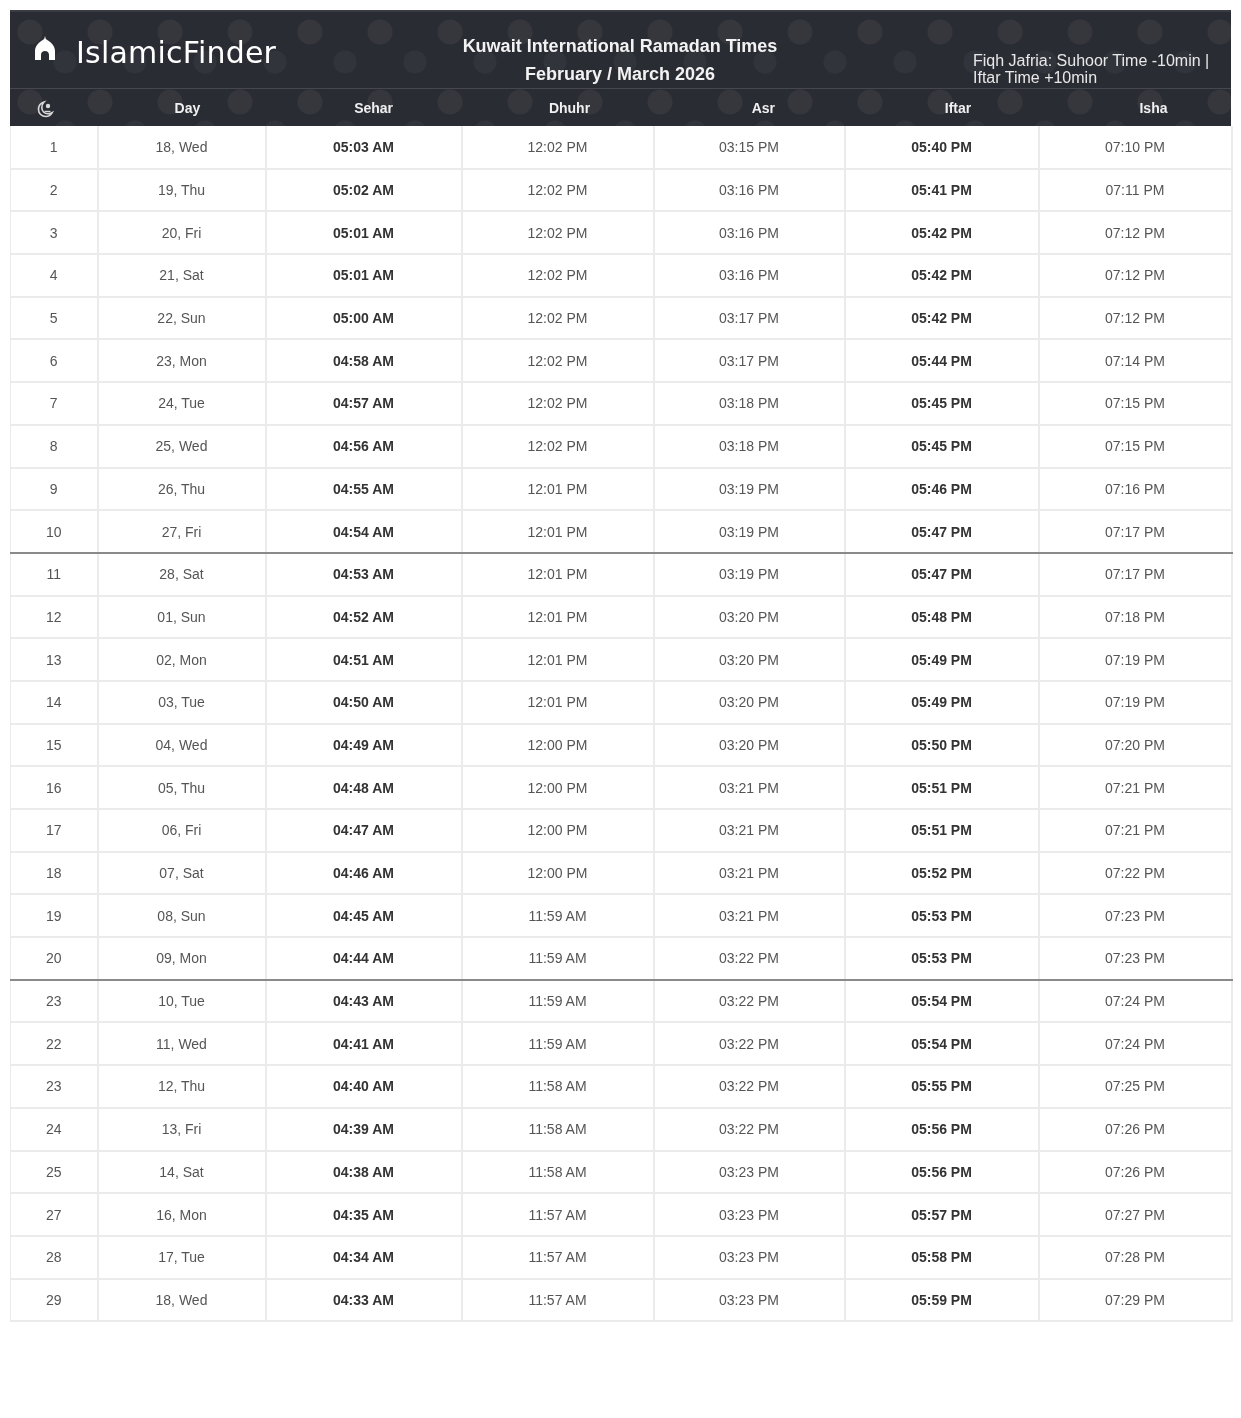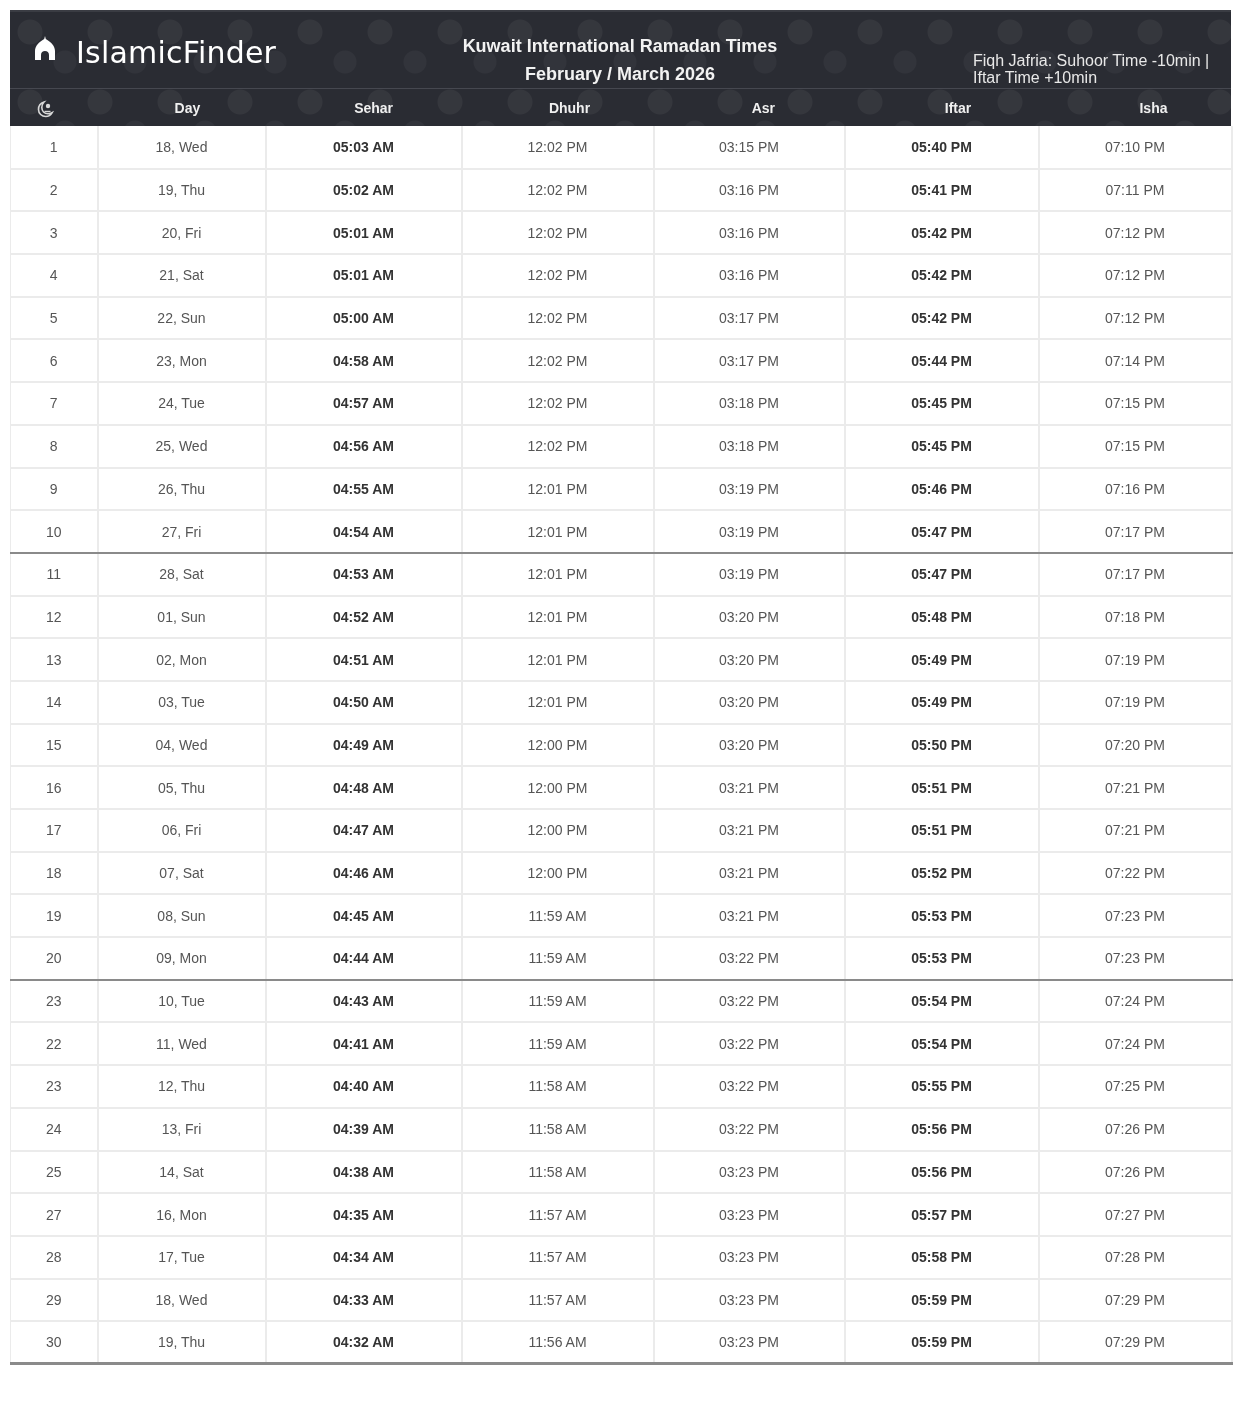--- a/index.html
+++ b/index.html
@@ -348,24 +348,15 @@
         </tr>
         <tr>
           <td>29</td>
           <td>18, Wed</td>
           <td class="bold">04:33 AM</td>
           <td>11:57 AM</td>
           <td>03:23 PM</td>
           <td class="bold">05:59 PM</td>
           <td>07:29 PM</td>
         </tr>
-        <tr class="last">
-          <td>30</td>
-          <td>19, Thu</td>
-          <td class="bold">04:32 AM</td>
-          <td>11:56 AM</td>
-          <td>03:23 PM</td>
-          <td class="bold">05:59 PM</td>
-          <td>07:29 PM</td>
-        </tr>
       </tbody>
   </table>
 </div>
 
 </body></html>

